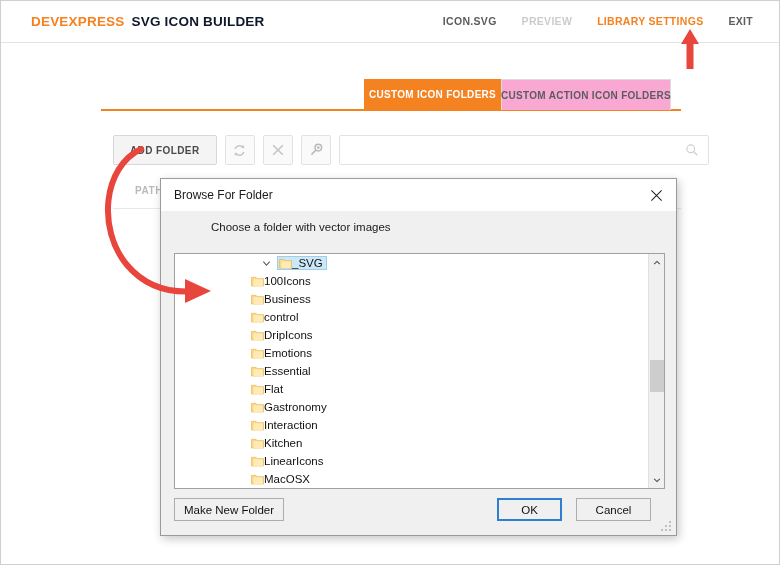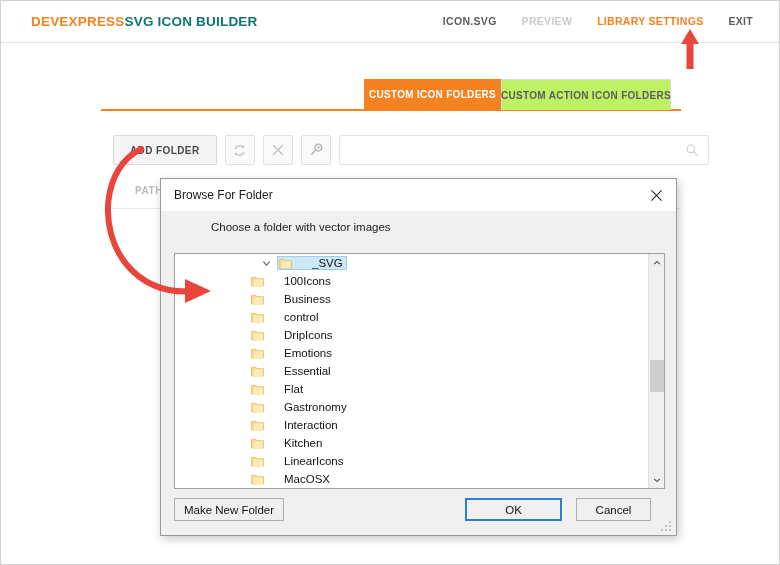--- a/index.html
+++ b/index.html
@@ -32,21 +32,21 @@
 
   #brand {
     position: absolute;
     left: 30px; top: 13px;
     font-size: 13.5px;
     font-weight: bold;
     letter-spacing: 0.2px;
     white-space: nowrap;
   }
   #brand .dx { color: #f58220; }
-  #brand .sub { color: #0f766e; padding-left: 0; }
+  #brand .sub { color: #0f172a; padding-left: 7px; }
 
   #topnav {
     position: absolute;
     right: 28px; top: 14px;
     display: flex;
     align-items: center;
     gap: 25px;
     font-size: 10.5px;
     font-weight: bold;
     letter-spacing: 0.3px;
@@ -89,21 +89,21 @@
   }
   #tab-0 {
     left: 363px;
     width: 137px;
     background: #f58220;
     color: #ffffff;
   }
   #tab-1 {
     left: 500px;
     width: 170px;
-    background: #bef264;
+    background: #f9a8d4;
     color: #5c5c5c;
     border: 1px solid #dcdcdc;
     border-bottom: none;
   }
 
   
   #toolbar {
     position: absolute;
     left: 112px; top: 134px;
     display: flex;
@@ -251,21 +251,21 @@
     position: absolute;
     left: 84px;
     width: 14px;
     display: flex;
     align-items: center;
     justify-content: center;
   }
   .tree-row .label-wrap {
     display: flex;
     align-items: center;
-    gap: 20px;
+    gap: 0;
     padding: 1px 4px 1px 2px;
   }
   .tree-row.selected .label-wrap {
     background: #cce8f7;
     border: 1px solid #9cd0ea;
     padding: 0px 3px 0px 1px;
   }
   .tree-row.root { padding-left: 102px; }
   .tree-row.child { padding-left: 74px; }
 
@@ -308,21 +308,21 @@
     height: 23px;
     background: #f0f0f0;
     border: 1px solid #adadad;
     font-size: 11.5px;
     color: #111111;
     font-family: "Liberation Sans", sans-serif;
     cursor: pointer;
   }
   #btn-newfolder { left: 13px; top: 9px; width: 110px; }
   #btn-ok {
-    right: 114px; top: 9px; width: 97px;
+    right: 114px; top: 9px; width: 65px;
     border: 2px solid #2f7fd1;
     background: #f0f0f0;
   }
   #btn-cancel { right: 25px; top: 9px; width: 75px; }
 
   #resize-grip {
     position: absolute;
     right: 3px; bottom: 2px;
     width: 12px; height: 12px;
     opacity: 0.55;

